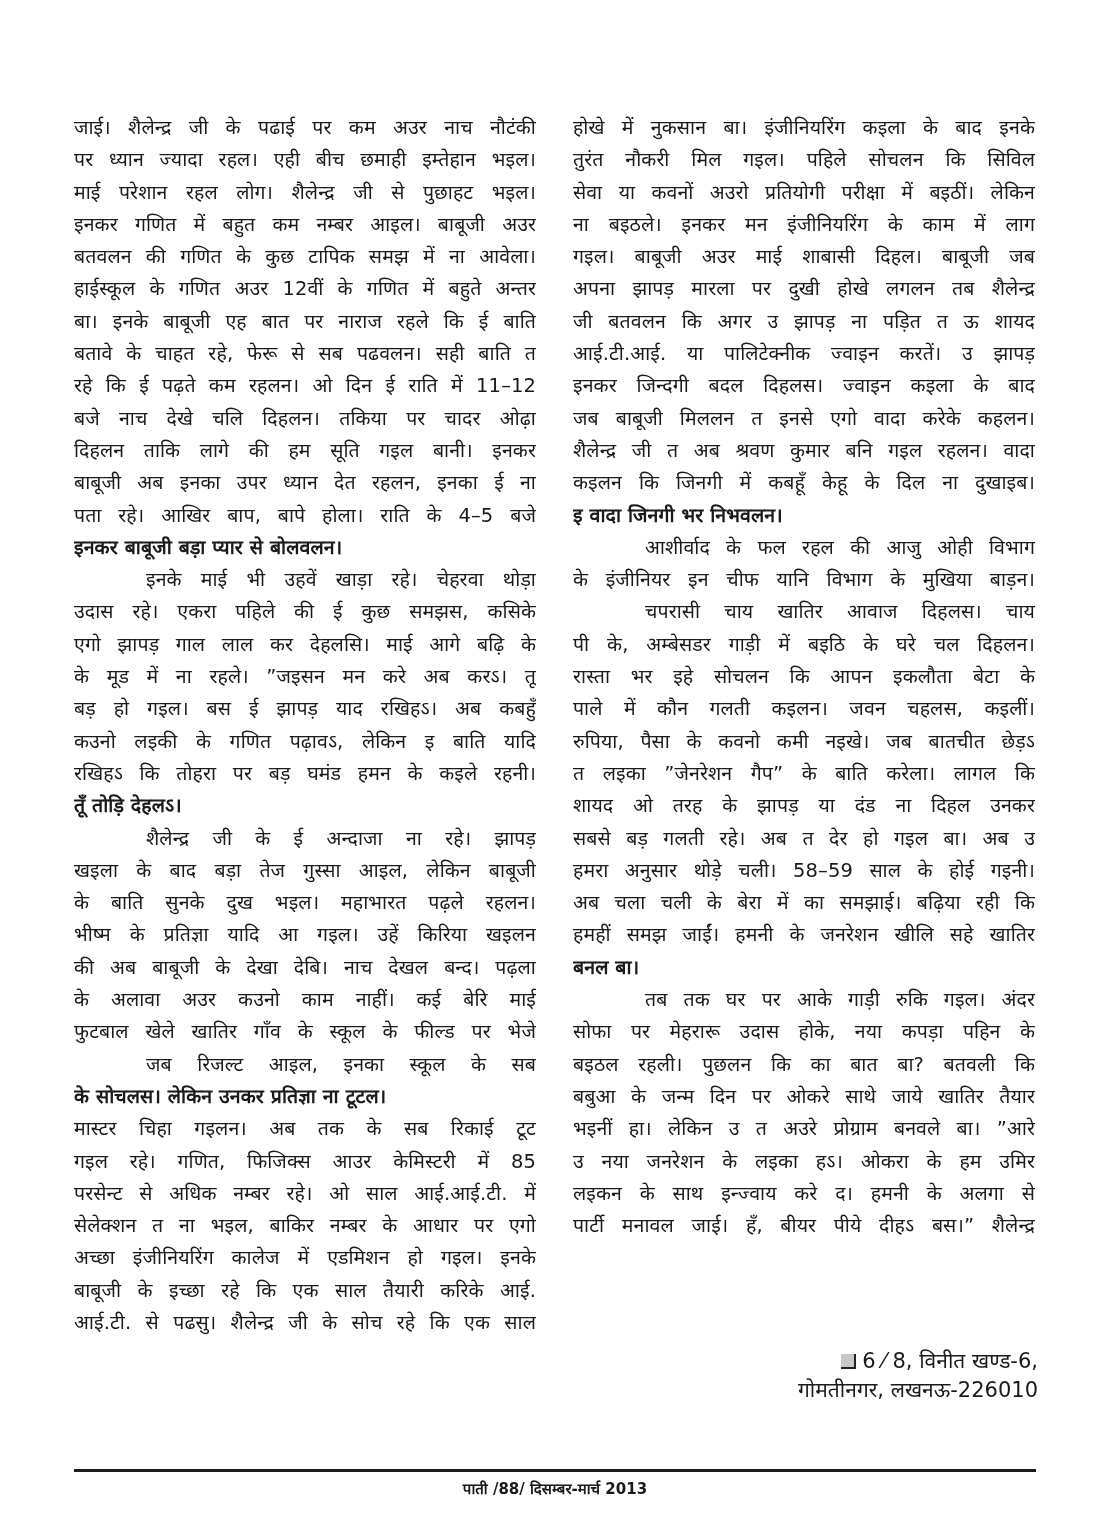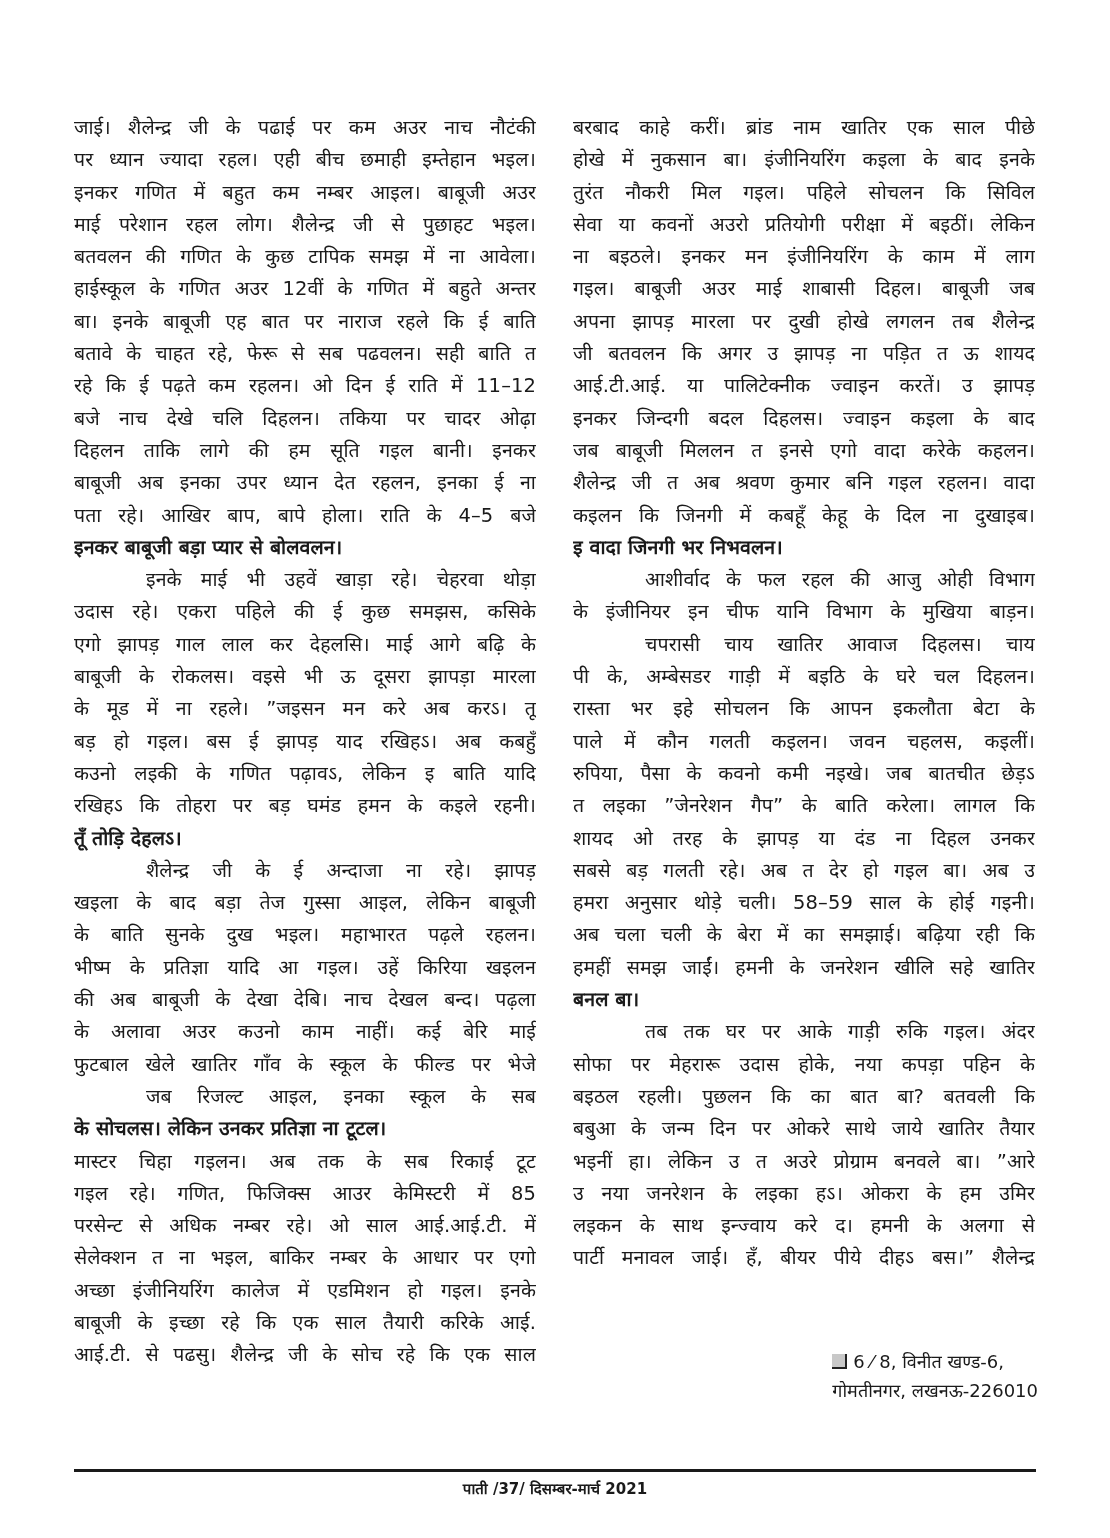--- a/index.html
+++ b/index.html
@@ -6,50 +6,49 @@
   body { width: 1110px; height: 1538px; position: relative; overflow: hidden;
          font-family: "DejaVu Sans", "Liberation Sans", sans-serif; color: #1a1a1a; }
   .page { position: absolute; left: 0; top: 0; width: 1110px; height: 1538px; }
   .col { position: absolute; top: 112px; width: 462px; }
   .col.left { left: 74px; }
   .col.right { left: 573px; }
   .line { height: 32.3px; line-height: 32.3px; font-size: 19.5px; white-space: nowrap;
           text-align: justify; text-align-last: justify; overflow: hidden; letter-spacing: 0.1px; }
   .line.last { text-align-last: left; font-weight: bold; }
   .line.indent { padding-left: 72px; }
-  .sig { position: absolute; right: 72px; top: 1347px; text-align: left; font-size: 18px; line-height: 29px; }
+  .sig { position: absolute; right: 72px; top: 1347px; text-align: right; font-size: 21px; line-height: 29px; }
   .sig .box { display: inline-block; width: 13px; height: 13px; background: #c8c8c8;
               border-right: 2px solid #222; border-bottom: 2px solid #222; margin-right: 6px; vertical-align: -1px; }
   .rule { position: absolute; left: 74px; width: 962px; top: 1469px; height: 3px; background: #1a1a1a; }
   .footer { position: absolute; left: 0; width: 1110px; top: 1478px; text-align: center;
             font-size: 15px; font-weight: bold; }
 </style>
 </head>
 <body>
 
 <div class="page">
   <div class="col left" id="col-left">
       <div class="line">जाई। शैलेन्द्र जी के पढाई पर कम अउर नाच नौटंकी</div>
       <div class="line">पर ध्यान ज्यादा रहल। एही बीच छमाही इम्तेहान भइल।</div>
+      <div class="line">माई परेशान रहल लोग। शैलेन्द्र जी से पुछाहट भइल।</div>
       <div class="line">इनकर गणित में बहुत कम नम्बर आइल। बाबूजी अउर</div>
-      <div class="line">माई परेशान रहल लोग। शैलेन्द्र जी से पुछाहट भइल।</div>
       <div class="line">बतवलन की गणित के कुछ टापिक समझ में ना आवेला।</div>
       <div class="line">हाईस्कूल के गणित अउर 12वीं के गणित में बहुते अन्तर</div>
       <div class="line">बा। इनके बाबूजी एह बात पर नाराज रहले कि ई बाति</div>
       <div class="line">बतावे के चाहत रहे, फेरू से सब पढवलन। सही बाति त</div>
       <div class="line">रहे कि ई पढ़ते कम रहलन। ओ दिन ई राति में 11–12</div>
       <div class="line">बजे नाच देखे चलि दिहलन। तकिया पर चादर ओढ़ा</div>
       <div class="line">दिहलन ताकि लागे की हम सूति गइल बानी। इनकर</div>
       <div class="line">बाबूजी अब इनका उपर ध्यान देत रहलन, इनका ई ना</div>
       <div class="line">पता रहे। आखिर बाप, बापे होला। राति के 4–5 बजे</div>
       <div class="line last">इनकर बाबूजी बड़ा प्यार से बोलवलन।</div>
       <div class="line indent">इनके माई भी उहवें खाड़ा रहे। चेहरवा थोड़ा</div>
       <div class="line">उदास रहे। एकरा पहिले की ई कुछ समझस, कसिके</div>
       <div class="line">एगो झापड़ गाल लाल कर देहलसि। माई आगे बढ़ि के</div>
-      <div class="line">बाबूजी के रोकलस। वइसे भी ऊ दूसरा झापड़ा मारला</div>
       <div class="line">के मूड में ना रहले। ”जइसन मन करे अब करऽ। तू</div>
       <div class="line">बड़ हो गइल। बस ई झापड़ याद रखिहऽ। अब कबहुँ</div>
       <div class="line">कउनो लइकी के गणित पढ़ावऽ, लेकिन इ बाति यादि</div>
       <div class="line">रखिहऽ कि तोहरा पर बड़ घमंड हमन के कइले रहनी।</div>
       <div class="line last">तूँ तोड़ि देहलऽ।</div>
       <div class="line indent">शैलेन्द्र जी के ई अन्दाजा ना रहे। झापड़</div>
       <div class="line">खइला के बाद बड़ा तेज गुस्सा आइल, लेकिन बाबूजी</div>
       <div class="line">के बाति सुनके दुख भइल। महाभारत पढ़ले रहलन।</div>
       <div class="line">भीष्म के प्रतिज्ञा यादि आ गइल। उहें किरिया खइलन</div>
       <div class="line">की अब बाबूजी के देखा देबि। नाच देखल बन्द। पढ़ला</div>
@@ -59,21 +58,20 @@
       <div class="line last">के सोचलस। लेकिन उनकर प्रतिज्ञा ना टूटल।</div>
       <div class="line">मास्टर चिहा गइलन। अब तक के सब रिकाई टूट</div>
       <div class="line">गइल रहे। गणित, फिजिक्स आउर केमिस्टरी में 85</div>
       <div class="line">परसेन्ट से अधिक नम्बर रहे। ओ साल आई.आई.टी. में</div>
       <div class="line">सेलेक्शन त ना भइल, बाकिर नम्बर के आधार पर एगो</div>
       <div class="line">अच्छा इंजीनियरिंग कालेज में एडमिशन हो गइल। इनके</div>
       <div class="line">बाबूजी के इच्छा रहे कि एक साल तैयारी करिके आई.</div>
       <div class="line">आई.टी. से पढसु। शैलेन्द्र जी के सोच रहे कि एक साल</div>
     </div>
   <div class="col right" id="col-right">
-      <div class="line">बरबाद काहे करीं। ब्रांड नाम खातिर एक साल पीछे</div>
       <div class="line">होखे में नुकसान बा। इंजीनियरिंग कइला के बाद इनके</div>
       <div class="line">तुरंत नौकरी मिल गइल। पहिले सोचलन कि सिविल</div>
       <div class="line">सेवा या कवनों अउरो प्रतियोगी परीक्षा में बइठीं। लेकिन</div>
       <div class="line">ना बइठले। इनकर मन इंजीनियरिंग के काम में लाग</div>
       <div class="line">गइल। बाबूजी अउर माई शाबासी दिहल। बाबूजी जब</div>
       <div class="line">अपना झापड़ मारला पर दुखी होखे लगलन तब शैलेन्द्र</div>
       <div class="line">जी बतवलन कि अगर उ झापड़ ना पड़ित त ऊ शायद</div>
       <div class="line">आई.टी.आई. या पालिटेक्नीक ज्वाइन करतें। उ झापड़</div>
       <div class="line">इनकर जिन्दगी बदल दिहलस। ज्वाइन कइला के बाद</div>
       <div class="line">जब बाबूजी मिललन त इनसे एगो वादा करेके कहलन।</div>
@@ -103,14 +101,14 @@
       <div class="line">लइकन के साथ इन्ज्वाय करे द। हमनी के अलगा से</div>
       <div class="line">पार्टी मनावल जाई। हँ, बीयर पीये दीहऽ बस।” शैलेन्द्र</div>
     </div>
 
   <div class="sig">
     <div><span class="box"></span><span>6 ⁄ 8, विनीत खण्ड-6,</span></div>
     <div>गोमतीनगर, लखनऊ-226010</div>
   </div>
 
   <div class="rule"></div>
-  <div class="footer">पाती /37/ दिसम्बर-मार्च 2021</div>
+  <div class="footer">पाती /88/ दिसम्बर-मार्च 2013</div>
 </div>
 
 </body></html>

